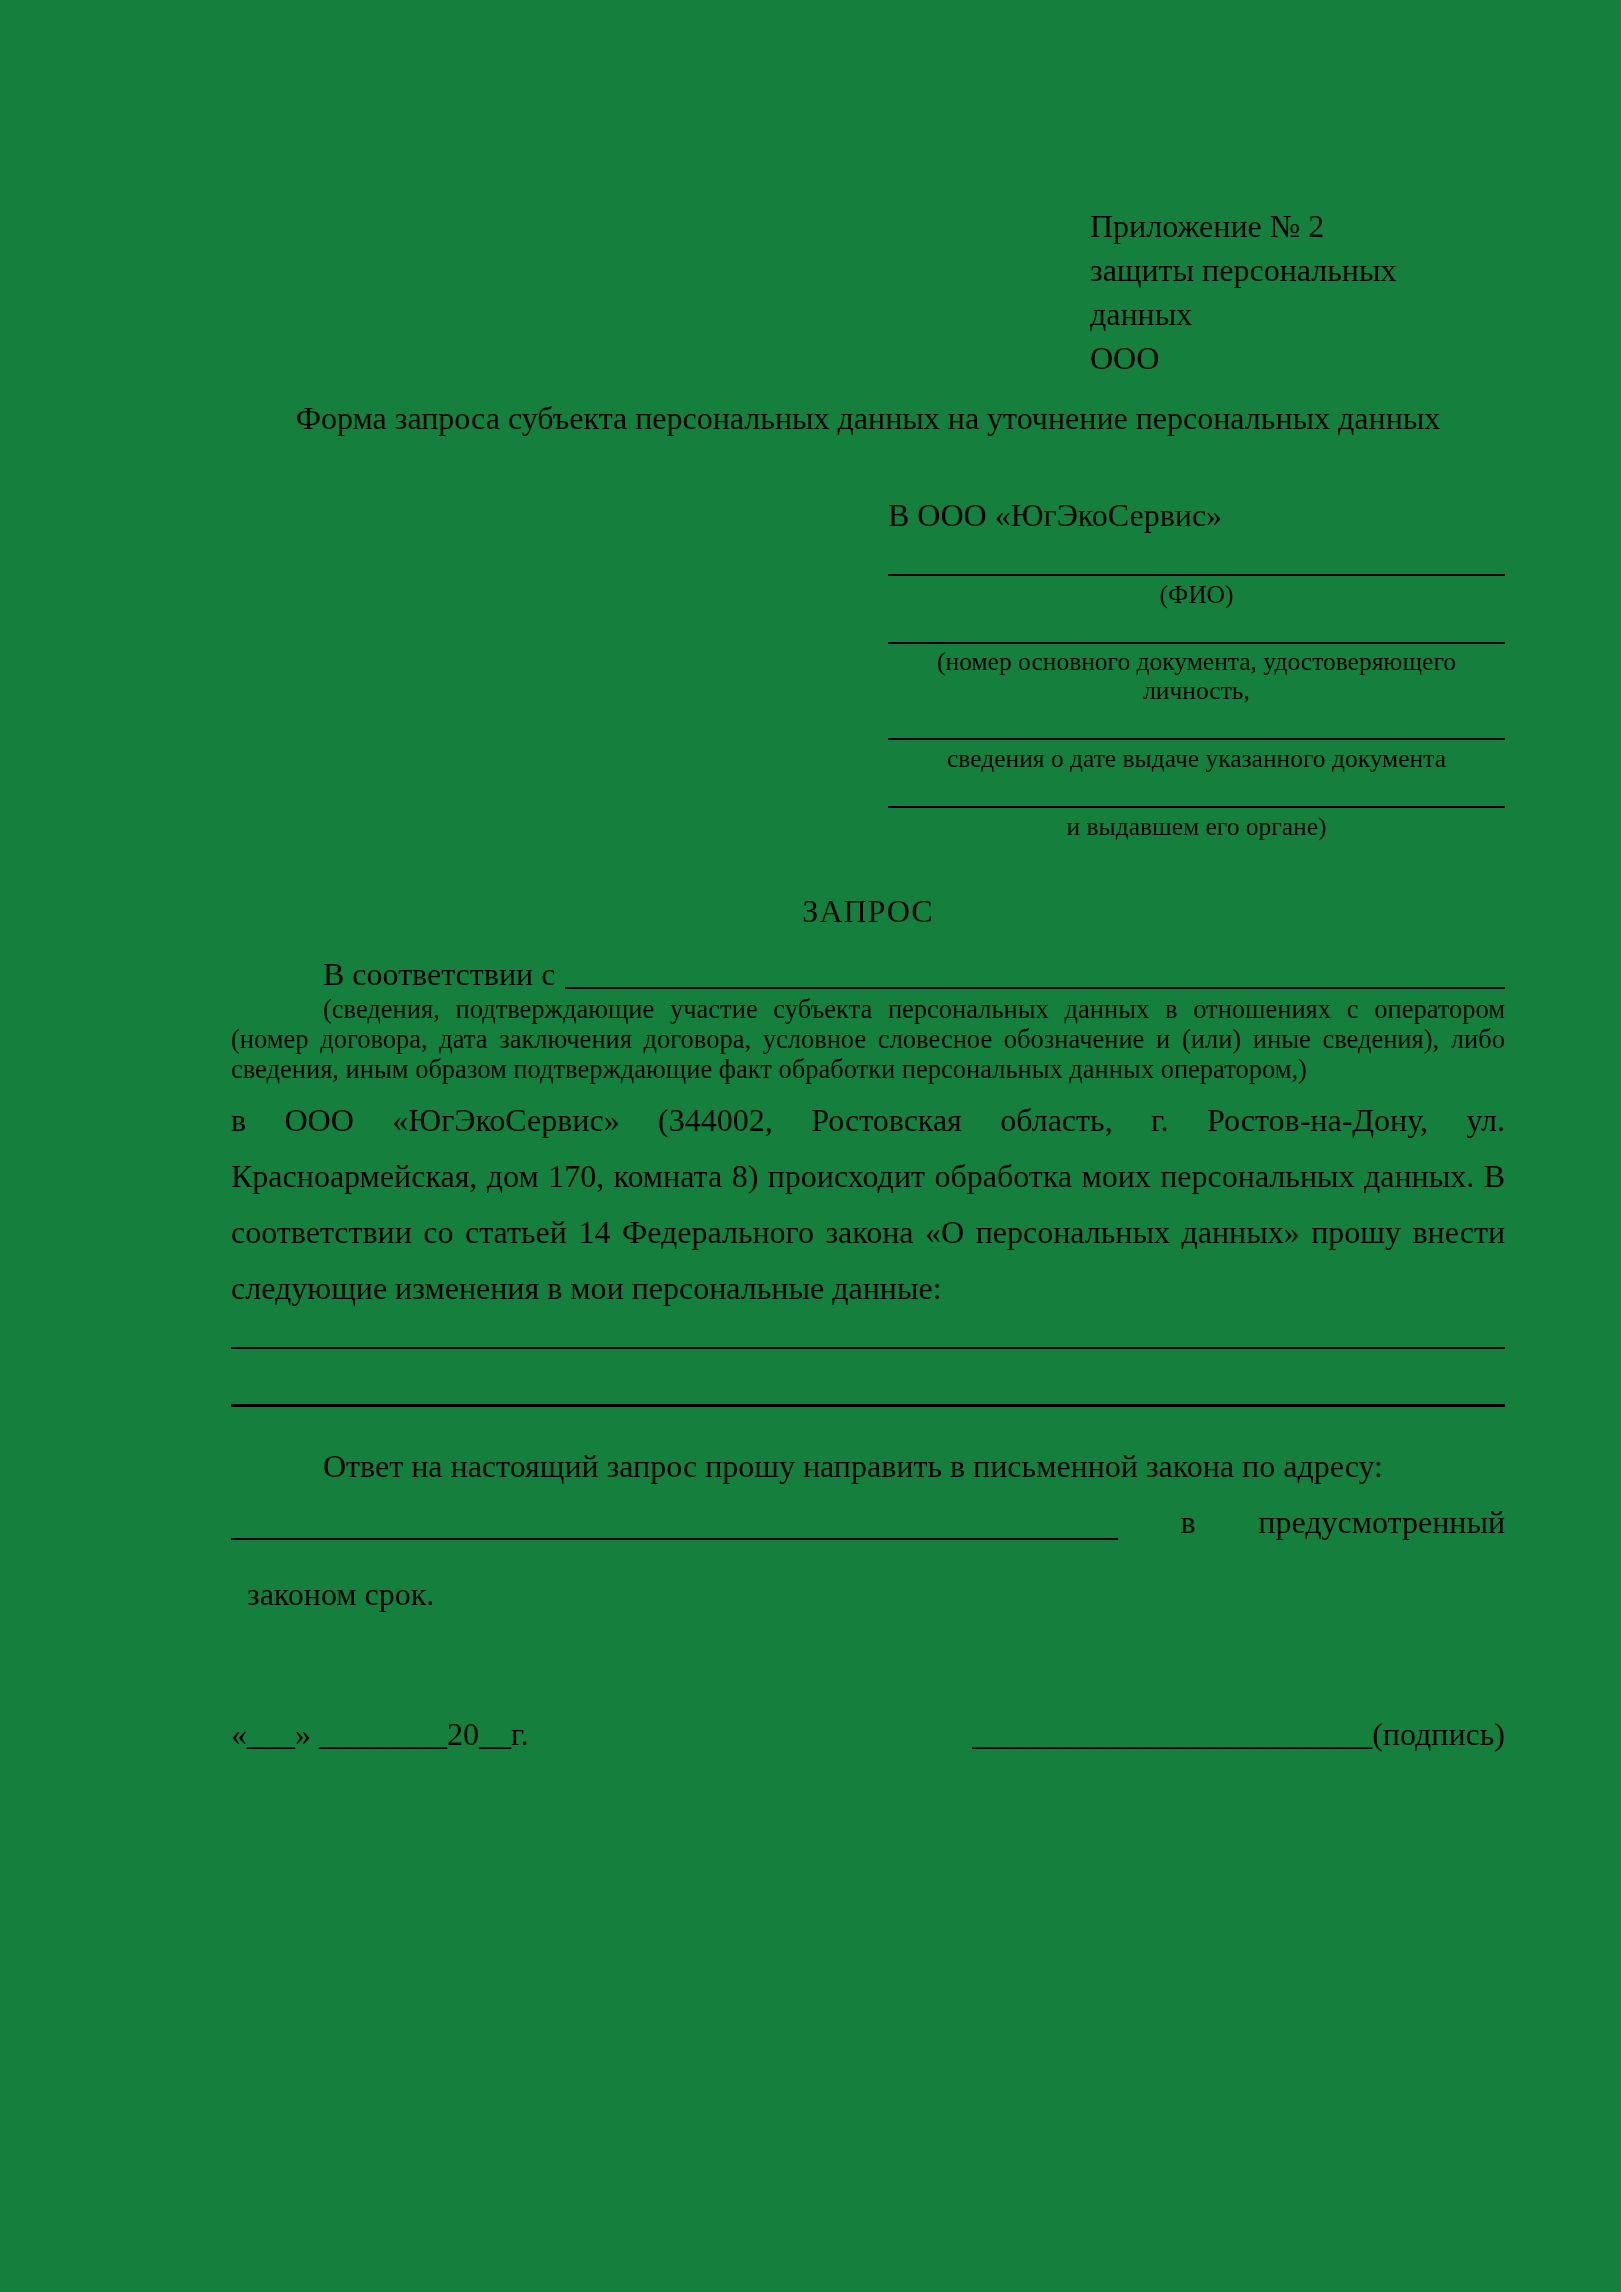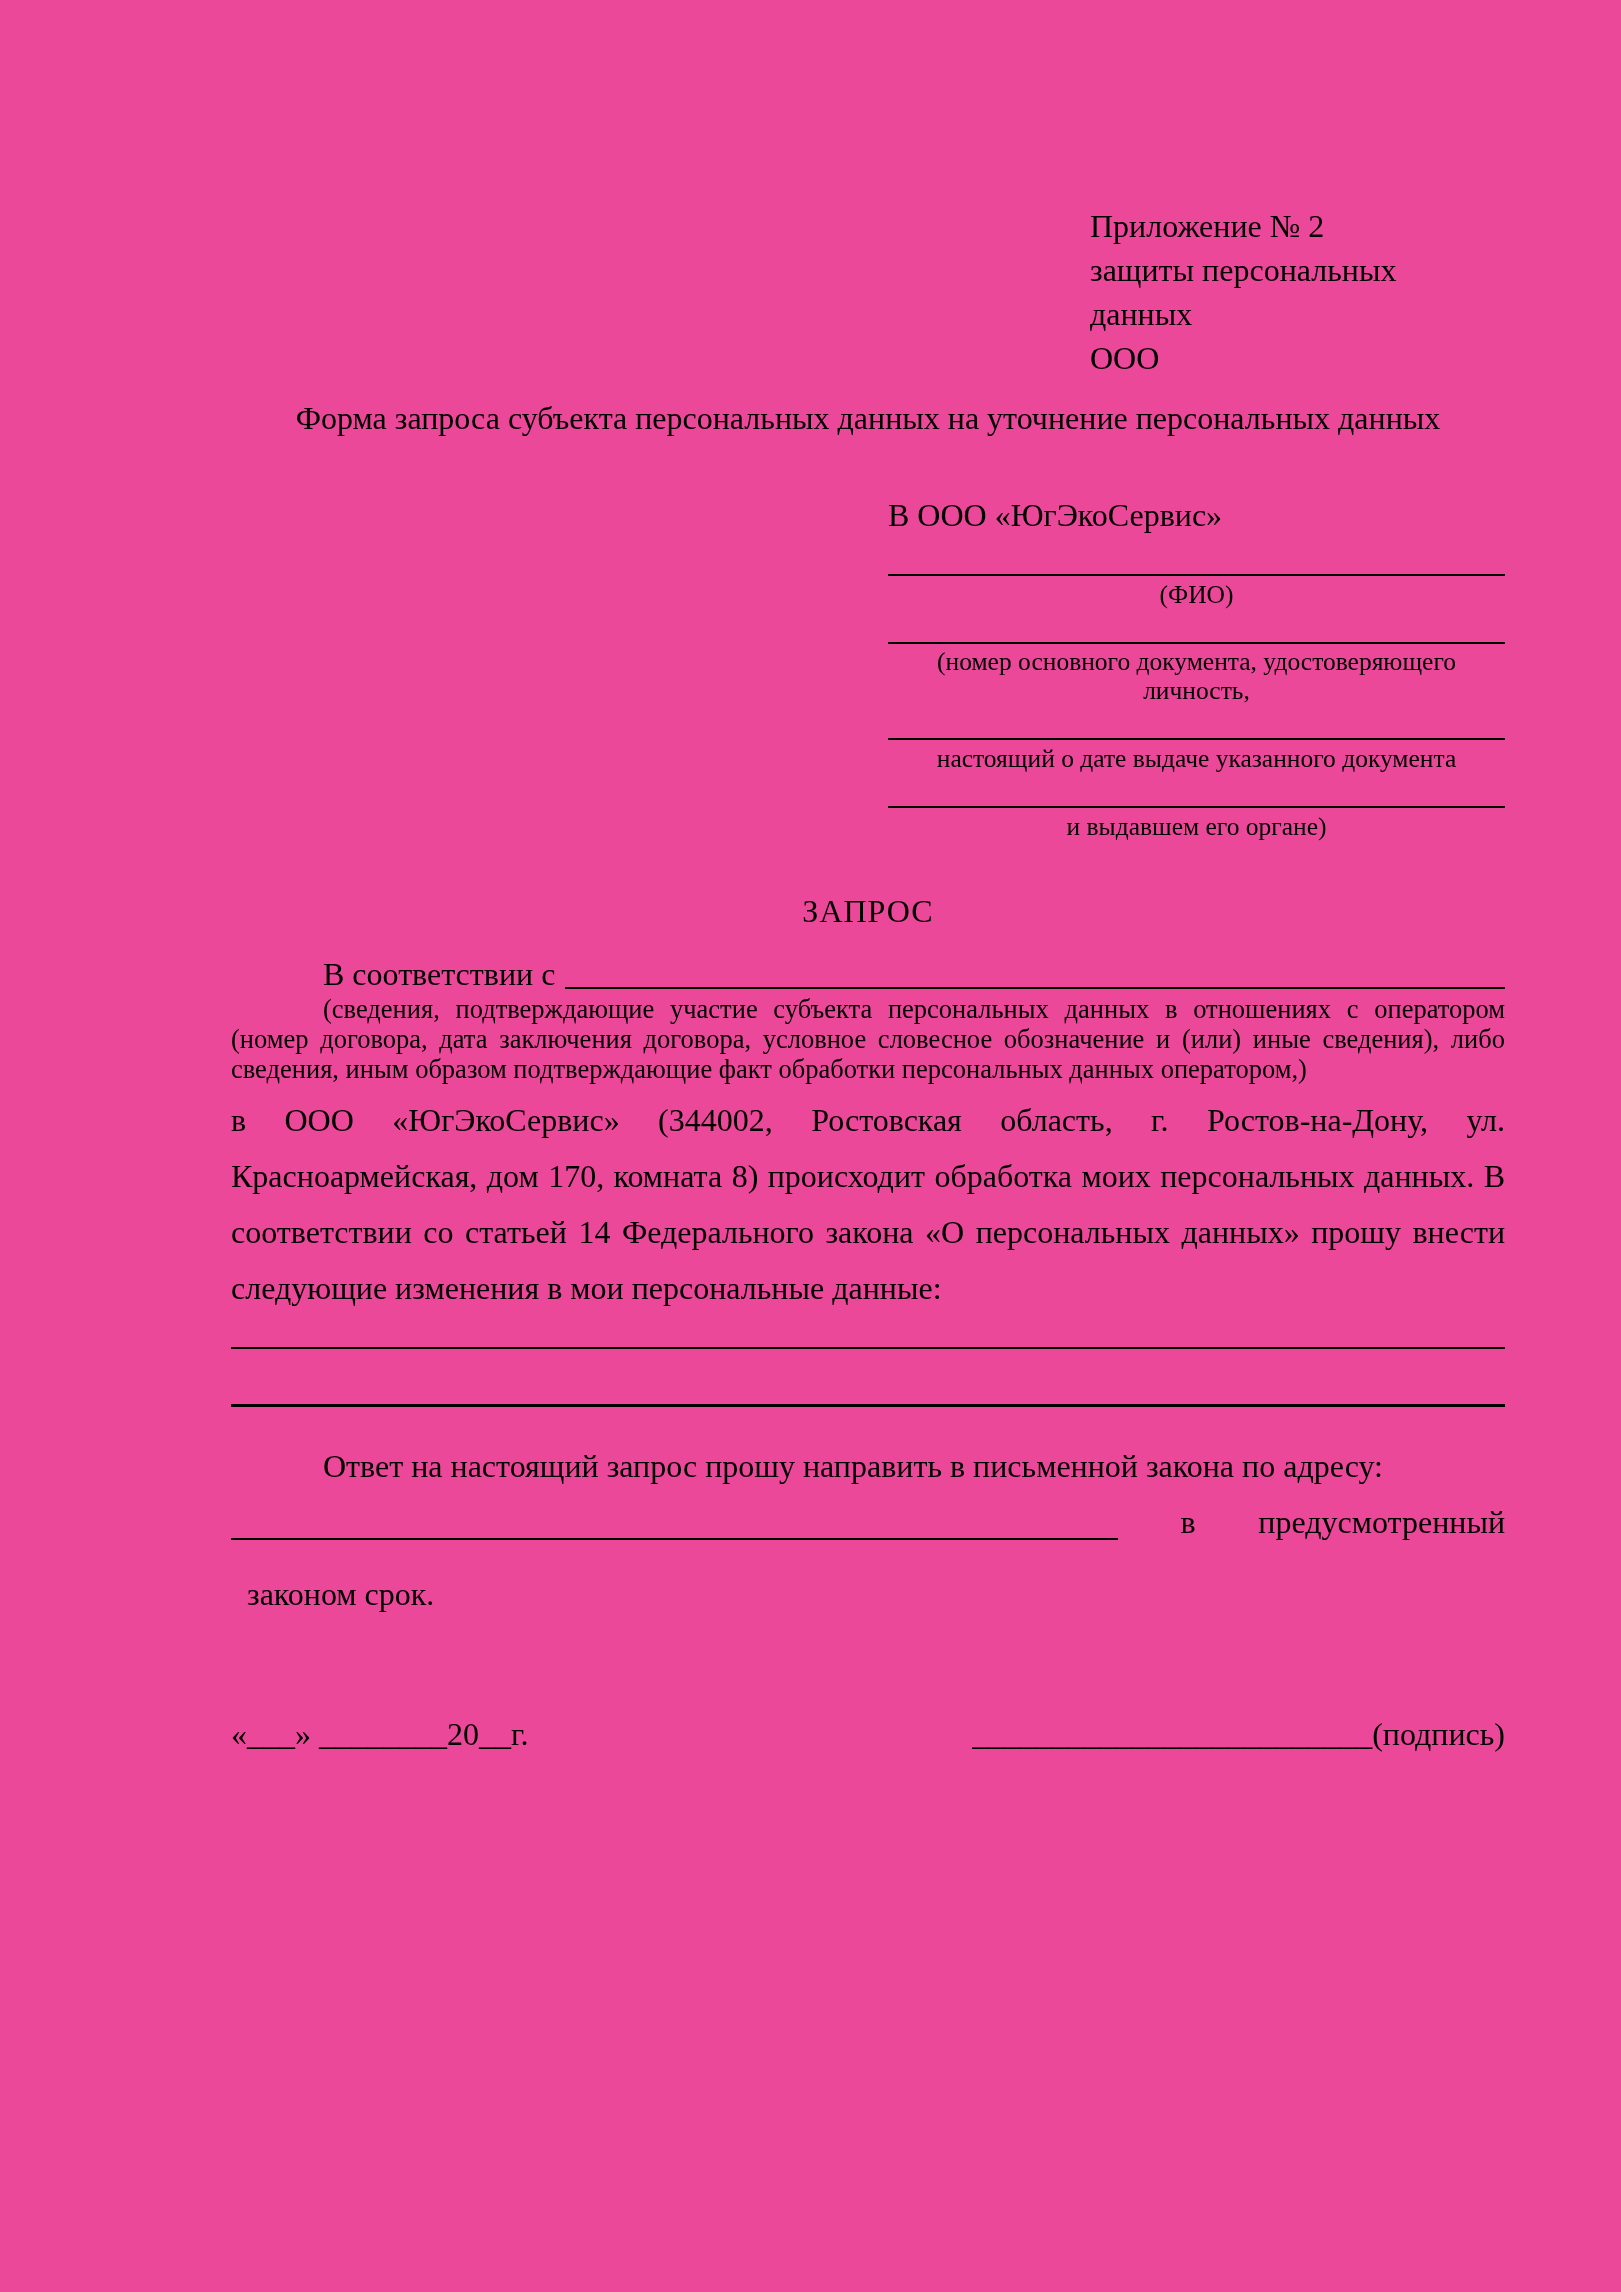--- a/index.html
+++ b/index.html
@@ -5,21 +5,21 @@
   html, body {
     margin: 0;
     padding: 0;
     background: #808080;
   }
   .page {
     position: relative;
     width: 1621px;
     height: 2293px;
     margin: 0 auto;
-    background: #ec4899;
+    background: #15803d;
     color: #000000;
     font-family: "Liberation Serif", "DejaVu Serif", serif;
     box-sizing: border-box;
     padding: 0 116px 0 231px;
     overflow: hidden;
   }
   .content { width: 1274px; }
 
   
   .header-block {
@@ -166,21 +166,21 @@
         <div class="field-caption">(ФИО)</div>
       </div>
 
       <div class="field">
         <div class="field-line"></div>
         <div class="field-caption">(номер основного документа, удостоверяющего личность,</div>
       </div>
 
       <div class="field">
         <div class="field-line"></div>
-        <div class="field-caption">настоящий о дате выдаче указанного документа</div>
+        <div class="field-caption">сведения о дате выдаче указанного документа</div>
       </div>
 
       <div class="field">
         <div class="field-line"></div>
         <div class="field-caption">и выдавшем его органе)</div>
       </div>
     </div>
 
     <div class="zapros-heading">ЗАПРОС</div>
 

